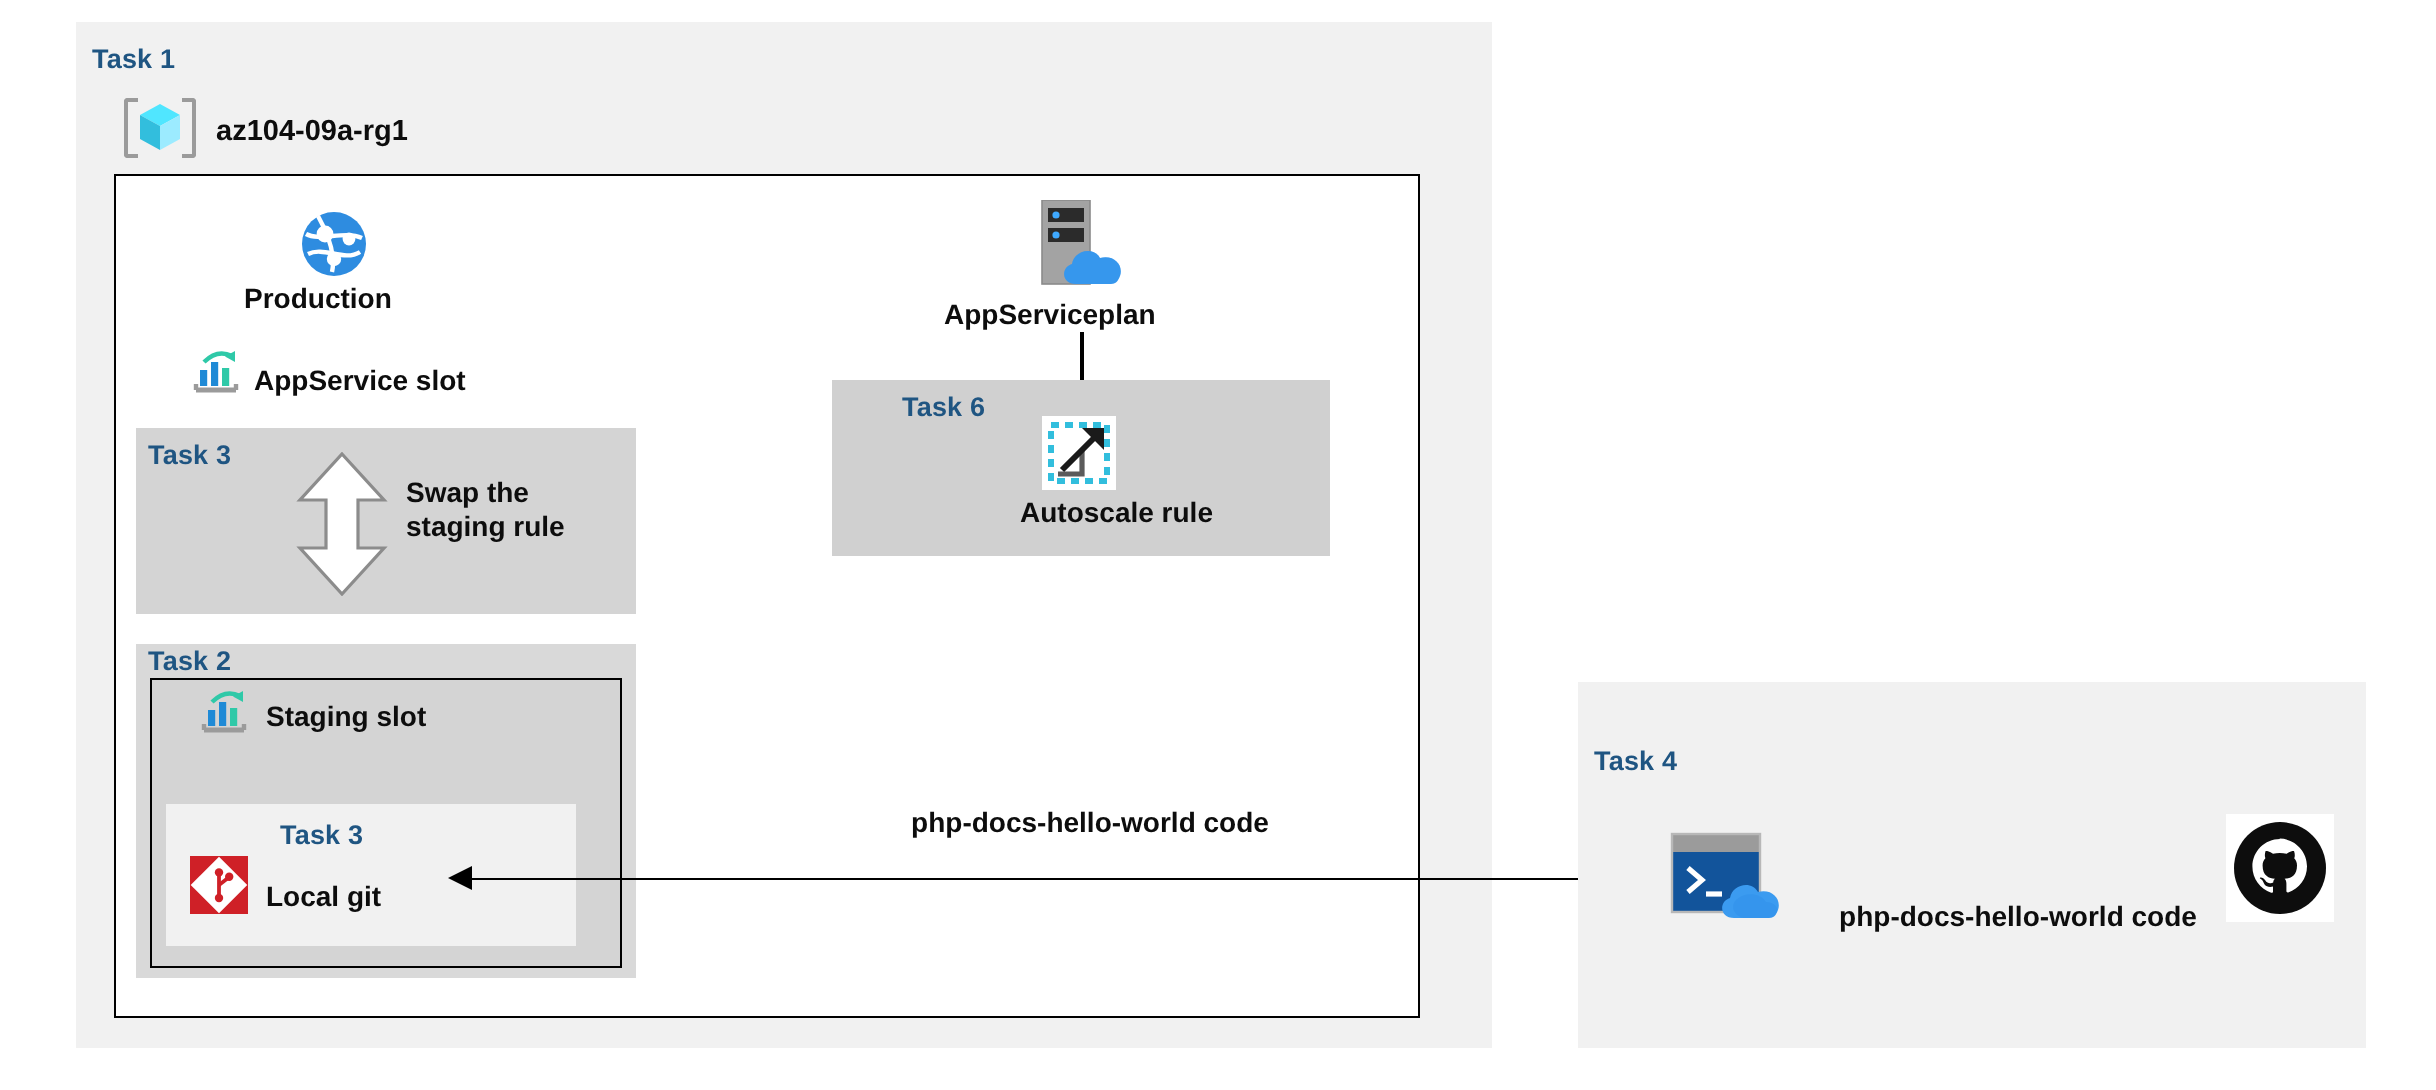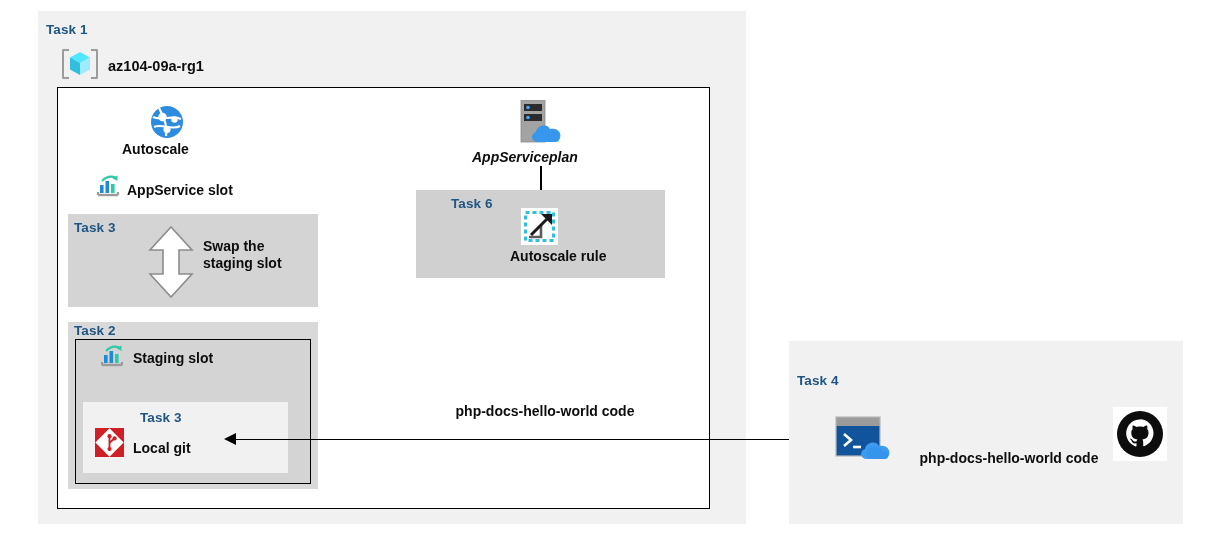--- a/index.html
+++ b/index.html
@@ -45,21 +45,21 @@
     font-weight:bold;
     font-size:14px;
     white-space:nowrap;
   }
   .lbl-rg        { left:108px; top:58px;  font-size:14.5px; }
   .lbl-appsvc    { left:122px; top:141px; }
   .lbl-prod      { left:127px; top:182px; }
   .lbl-swap      { left:203px; top:238px; white-space:normal; width:112px; line-height:17px; }
   .lbl-staging   { left:133px; top:350px; }
   .lbl-localgit  { left:133px; top:440px; }
-  .lbl-plan      { left:472px; top:149px;font-style:italic; }
+  .lbl-plan      { left:472px; top:149px; }
   .lbl-autoscale { left:488px; top:248px;margin-left:22px; }
   .lbl-code-mid  { left:449px; top:402px; width:192px; text-align:center; white-space:normal; line-height:19px; }
   .lbl-code-r    { left:912px; top:449px; width:194px; text-align:center; white-space:normal; line-height:19px; }
 
   
   .icon { position:absolute; }
 
   
   .ico-rg { left:62px; top:48px; width:36px; height:32px; }
   .ico-rg .brk {
@@ -128,21 +128,21 @@
     <svg width="34" height="34" viewBox="0 0 34 34">
       <circle cx="17" cy="17" r="16" fill="#2e8ce0"></circle>
       <path d="M3 12 C10 16 22 10 31 14" stroke="#ffffff" stroke-width="2.2" fill="none"></path>
       <path d="M4 22 C12 18 22 26 30 21" stroke="#ffffff" stroke-width="2.2" fill="none"></path>
       <path d="M9 3 C14 12 18 22 16 31" stroke="#ffffff" stroke-width="2.2" fill="none"></path>
       <circle cx="12.5" cy="12" r="4.2" fill="#ffffff"></circle>
       <circle cx="24.5" cy="14.5" r="3.2" fill="#ffffff"></circle>
       <circle cx="17" cy="24.5" r="3.6" fill="#ffffff"></circle>
     </svg>
   </div>
-  <div class="lbl lbl-appsvc">Autoscale</div>
+  <div class="lbl lbl-appsvc">Production</div>
 
   <div class="icon ico-slot prod">
     <svg width="24" height="22" viewBox="0 0 24 22">
       <path d="M2 20 h20" stroke="#9b9b9b" stroke-width="2.4" fill="none"></path>
       <path d="M2 20 v-3 M22 20 v-3" stroke="#9b9b9b" stroke-width="2.2" fill="none"></path>
       <rect x="4" y="10" width="3.6" height="8" fill="#1f8ad6"></rect>
       <rect x="9.5" y="6" width="3.6" height="12" fill="#1f8ad6"></rect>
       <rect x="15" y="9" width="3.6" height="9" fill="#2fc9a8"></rect>
       <path d="M6 6 C11 1 16 1 20 3" stroke="#2fc9a8" stroke-width="2.2" fill="none"></path>
       <polygon points="21.5,0.5 21.5,6 16.5,3.2" fill="#2fc9a8"></polygon>
@@ -150,21 +150,21 @@
   </div>
   <div class="lbl lbl-prod">AppService slot</div>
 
   <div class="box task5-box"></div>
   <div class="task-label tl5">Task 3</div>
   <div class="icon ico-swap">
     <svg width="46" height="72" viewBox="0 0 46 72">
       <polygon points="23,1 44,24 31,24 31,48 44,48 23,71 2,48 15,48 15,24 2,24" fill="#ffffff" stroke="#8c8c8c" stroke-width="1.6"></polygon>
     </svg>
   </div>
-  <div class="lbl lbl-swap">Swap the staging slot</div>
+  <div class="lbl lbl-swap">Swap the staging rule</div>
 
   <div class="box task2-box"></div>
   <div class="task-label tl2">Task 2</div>
   <div class="box task2-inner"></div>
 
   <div class="icon ico-slot staging">
     <svg width="24" height="22" viewBox="0 0 24 22">
       <path d="M2 20 h20" stroke="#9b9b9b" stroke-width="2.4" fill="none"></path>
       <path d="M2 20 v-3 M22 20 v-3" stroke="#9b9b9b" stroke-width="2.2" fill="none"></path>
       <rect x="4" y="10" width="3.6" height="8" fill="#1f8ad6"></rect>

